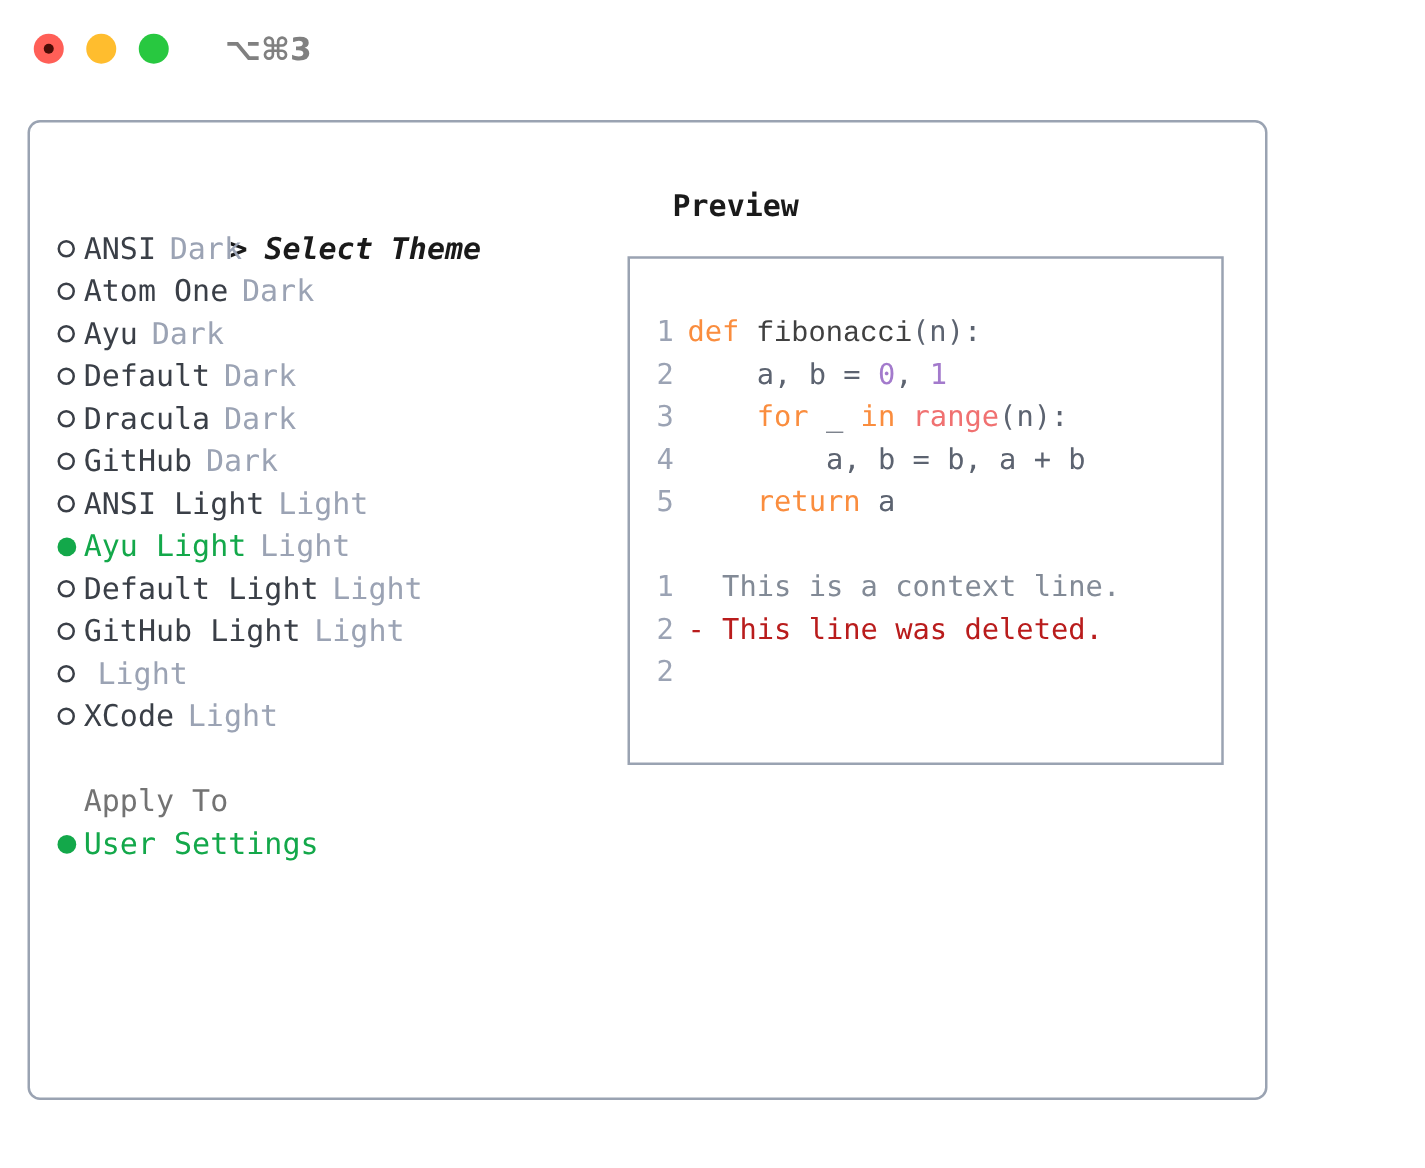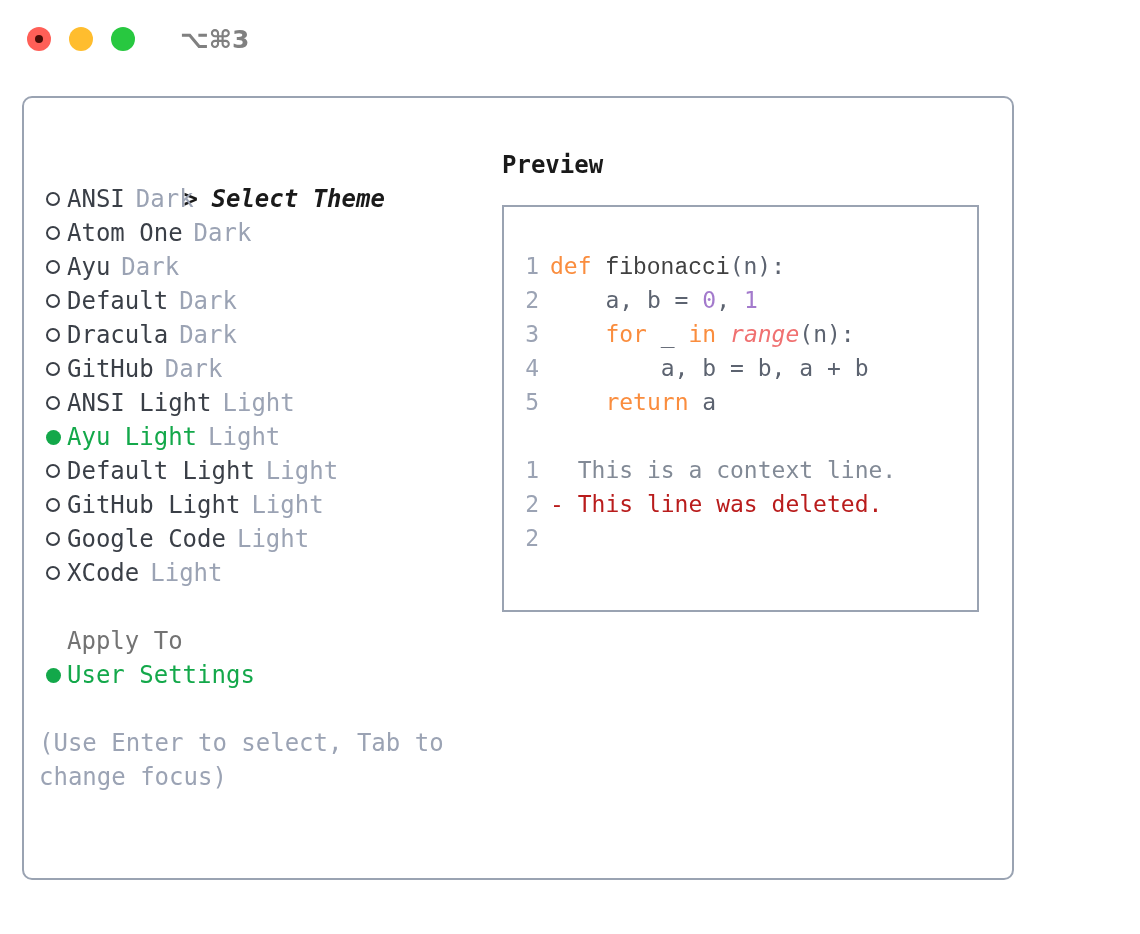--- a/index.html
+++ b/index.html
@@ -155,20 +155,21 @@
     width: 410px;
   }
 
   
   .preview-title {
     font-size: 24px;
     font-weight: 700;
     color: #1a1a1a;
     height: 34px;
     line-height: 34px;
+    margin-left: 36px;
   }
   .code-box {
     margin-top: 23px;
     width: 477px;
     height: 407px;
     border: 2px solid #9aa3b2;
     background: #ffffff;
     padding: 42px 0 0 0;
   }
   .code-line {
@@ -185,21 +186,21 @@
     text-align: right;
     color: #9ba3b4;
     padding-right: 11px;
   }
   .code-line .src { white-space: pre; }
   .blank-line { height: 34px; }
 
   .kw   { color: #fa8d3e; }
   .fn   { color: #404040; font-family: Liberation Mono, monospace; }
   .num  { color: #a37acc; }
-  .bltn { color: #f07171; font-style: italic; }
+  .bltn { color: #f07171; }
   .plain{ color: #5c6370; }
   .ctx  { color: #828a96; }
   .del  { color: #b91c1c; }
   .add  { color: #00bf2f; }
 </style>
 </head>
 <body>
 
 <div class="window">
 
@@ -227,33 +228,32 @@
             <div class="row"><span class="bullet"><span class="ring"></span></span><span class="label">ANSI</span><span class="tag">Dark</span></div>
             <div class="row"><span class="bullet"><span class="ring"></span></span><span class="label">Atom One</span><span class="tag">Dark</span></div>
             <div class="row"><span class="bullet"><span class="ring"></span></span><span class="label">Ayu</span><span class="tag">Dark</span></div>
             <div class="row"><span class="bullet"><span class="ring"></span></span><span class="label">Default</span><span class="tag">Dark</span></div>
             <div class="row"><span class="bullet"><span class="ring"></span></span><span class="label">Dracula</span><span class="tag">Dark</span></div>
             <div class="row"><span class="bullet"><span class="ring"></span></span><span class="label">GitHub</span><span class="tag">Dark</span></div>
             <div class="row"><span class="bullet"><span class="ring"></span></span><span class="label">ANSI Light</span><span class="tag">Light</span></div>
             <div class="row selected"><span class="bullet"><span class="fill"></span></span><span class="label">Ayu Light</span><span class="tag">Light</span></div>
             <div class="row"><span class="bullet"><span class="ring"></span></span><span class="label">Default Light</span><span class="tag">Light</span></div>
             <div class="row"><span class="bullet"><span class="ring"></span></span><span class="label">GitHub Light</span><span class="tag">Light</span></div>
-            <div class="row"><span class="bullet"><span class="ring"></span></span><span class="label">Google Code</span><span class="tag">Light</span></div>
+            <div class="row"><span class="bullet"><span class="ring"></span></span><span class="tag">Light</span></div>
             <div class="row"><span class="bullet"><span class="ring"></span></span><span class="label">XCode</span><span class="tag">Light</span></div>
           </div>
 
         <div class="spacer-sm"></div>
 
         <div class="subhead">Apply To</div>
 
         <div id="apply-list">
             <div class="row selected"><span class="bullet"><span class="fill"></span></span><span class="label">User Settings</span></div>
           </div>
 
-        <div class="hint">(Use Enter to select, Tab to change focus)</div>
       </div>
 
       <div class="col-right">
         <div class="preview-title">Preview</div>
 
         <div class="code-box">
           <div id="code-lines">
               <div class="code-line"><span class="lineno">1</span><span class="src"><span class="kw">def </span><span class="fn">fibonacci</span><span class="plain">(n):</span></span></div>
               <div class="code-line"><span class="lineno">2</span><span class="src"><span class="plain">    a, b = </span><span class="num">0</span><span class="plain">, </span><span class="num">1</span></span></div>
               <div class="code-line"><span class="lineno">3</span><span class="src"><span class="plain">    </span><span class="kw">for</span><span class="plain"> _ </span><span class="kw">in</span><span class="plain"> </span><span class="bltn">range</span><span class="plain">(n):</span></span></div>

